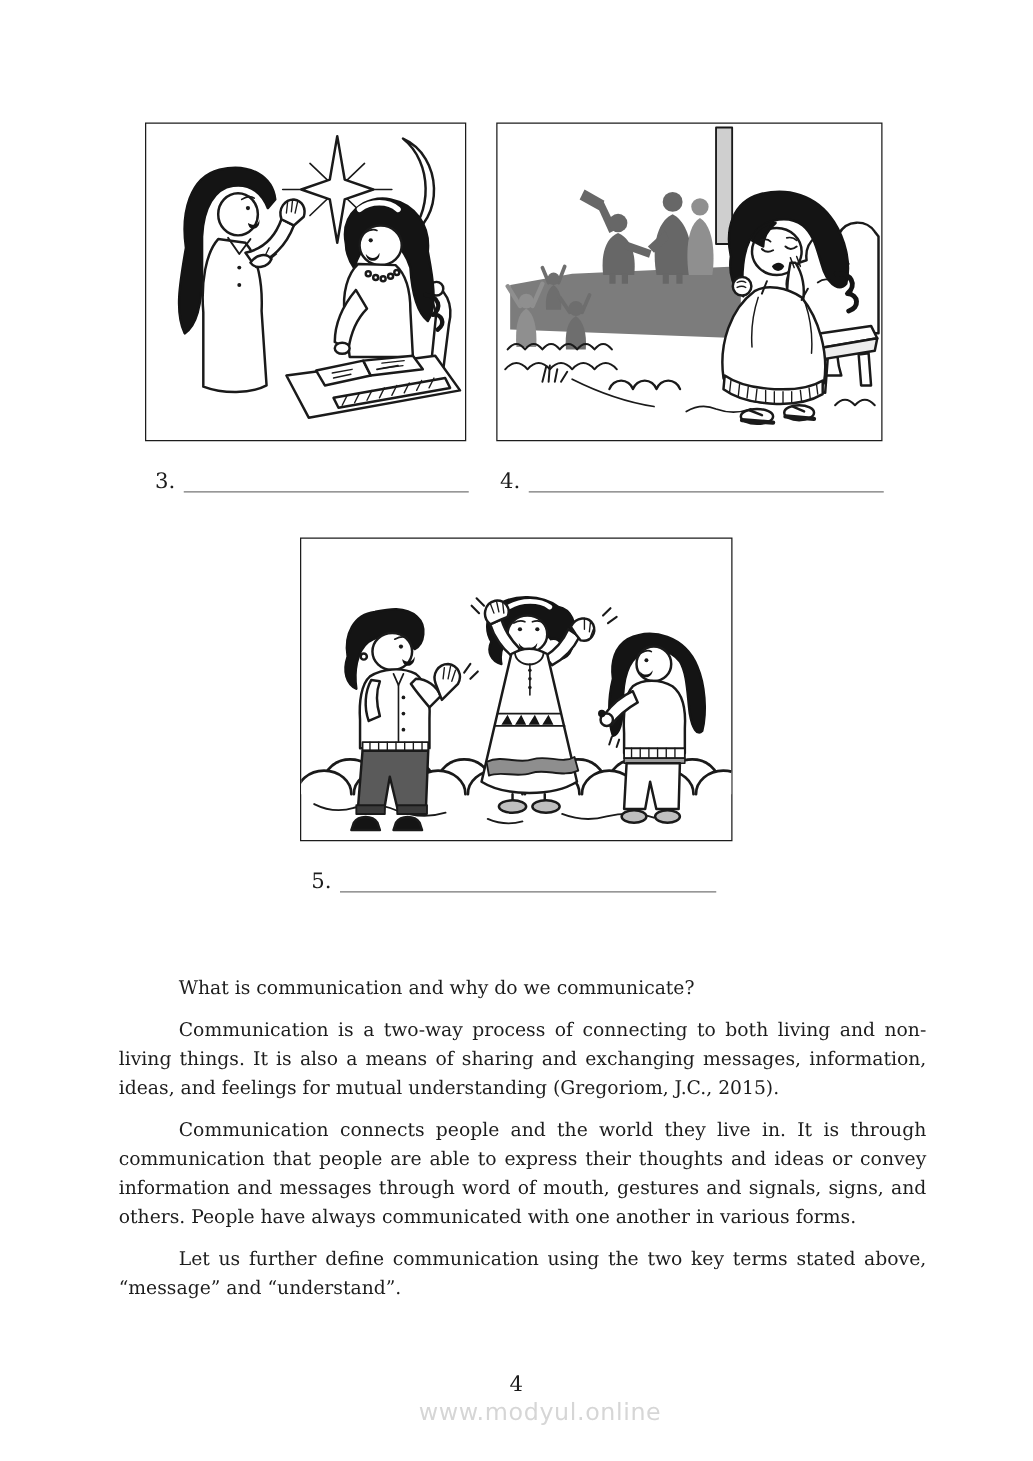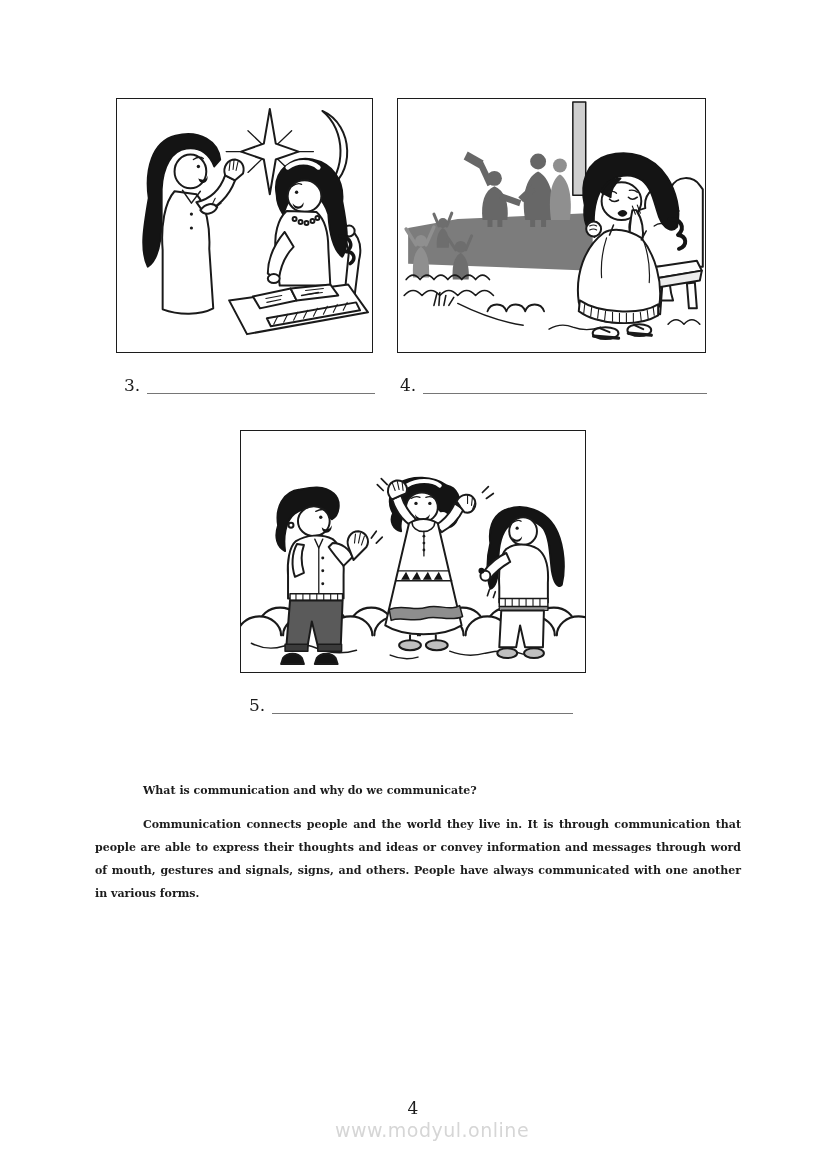--- a/index.html
+++ b/index.html
@@ -28,21 +28,21 @@
   .blank-line{flex:1;border-bottom:1.8px solid var(--blank-line,#767676);height:100%;}
 
   .heading{
     position:absolute;left:101px;top:720px;margin:0;
     font-size:24px;font-weight:bold;letter-spacing:.5px;
     border-bottom:2.6px solid var(--ink,#1c1c1c);
     padding:0 6px 3px 1px;display:inline-block;
   }
   .body-text{
     position:absolute;left:95px;top:779px;width:646px;
-    font-size:11px;line-height:23px;text-align:justify;font-weight:bold;
+    font-size:15px;line-height:23px;text-align:justify;
   }
   .body-text p{margin:0 0 11px 0;text-indent:48px;}
 
   .page-number{
     position:absolute;left:0;top:1098px;width:100%;
     text-align:center;font-size:17px;
   }
   .watermark{
     position:absolute;left:0;top:1119px;width:100%;text-align:center;
     font-family:"DejaVu Sans","Liberation Sans",sans-serif;
@@ -287,18 +287,20 @@
   </div>
 
   <div class="blank blank5">
     <span class="blank-num">5.</span>
     <span class="blank-line"></span>
   </div>
 
 
   <div class="body-text">
     <p>What is communication and why do we communicate?</p>
+    <p>Communication is a two-way process of connecting to both living and non-living things. It is also a means of sharing and exchanging messages, information, ideas, and feelings for mutual understanding (Gregoriom, J.C., 2015).</p>
     <p>Communication connects people and the world they live in.  It is through communication that people are able to express their thoughts and ideas or convey information and messages through word of mouth, gestures and signals, signs, and others.  People have always communicated with one another in various forms.</p>
+    <p>Let us further define communication using the two key terms stated above, “message” and “understand”.</p>
   </div>
 
   <div class="page-number">4</div>
   <div class="watermark">www.modyul.online</div>
 </div>
 
 </body></html>

